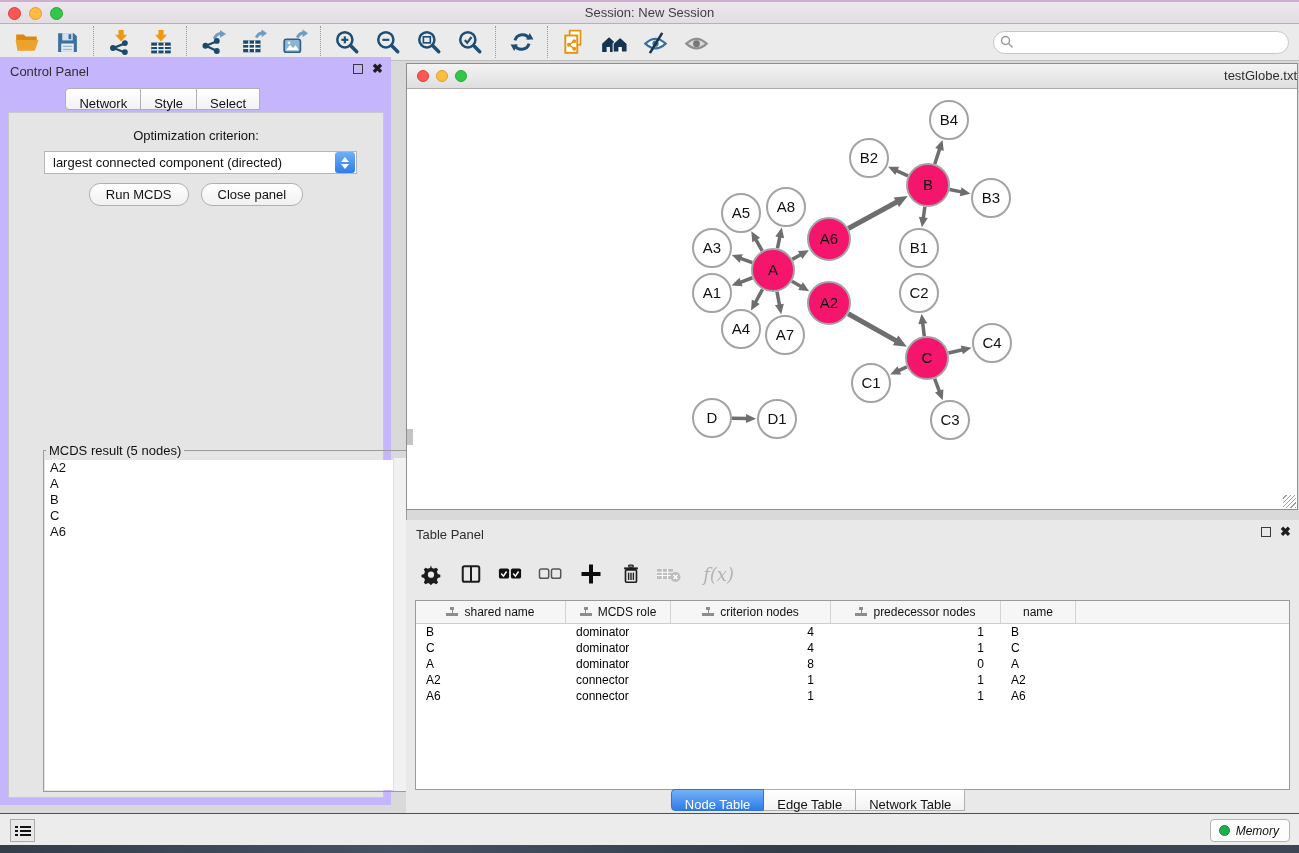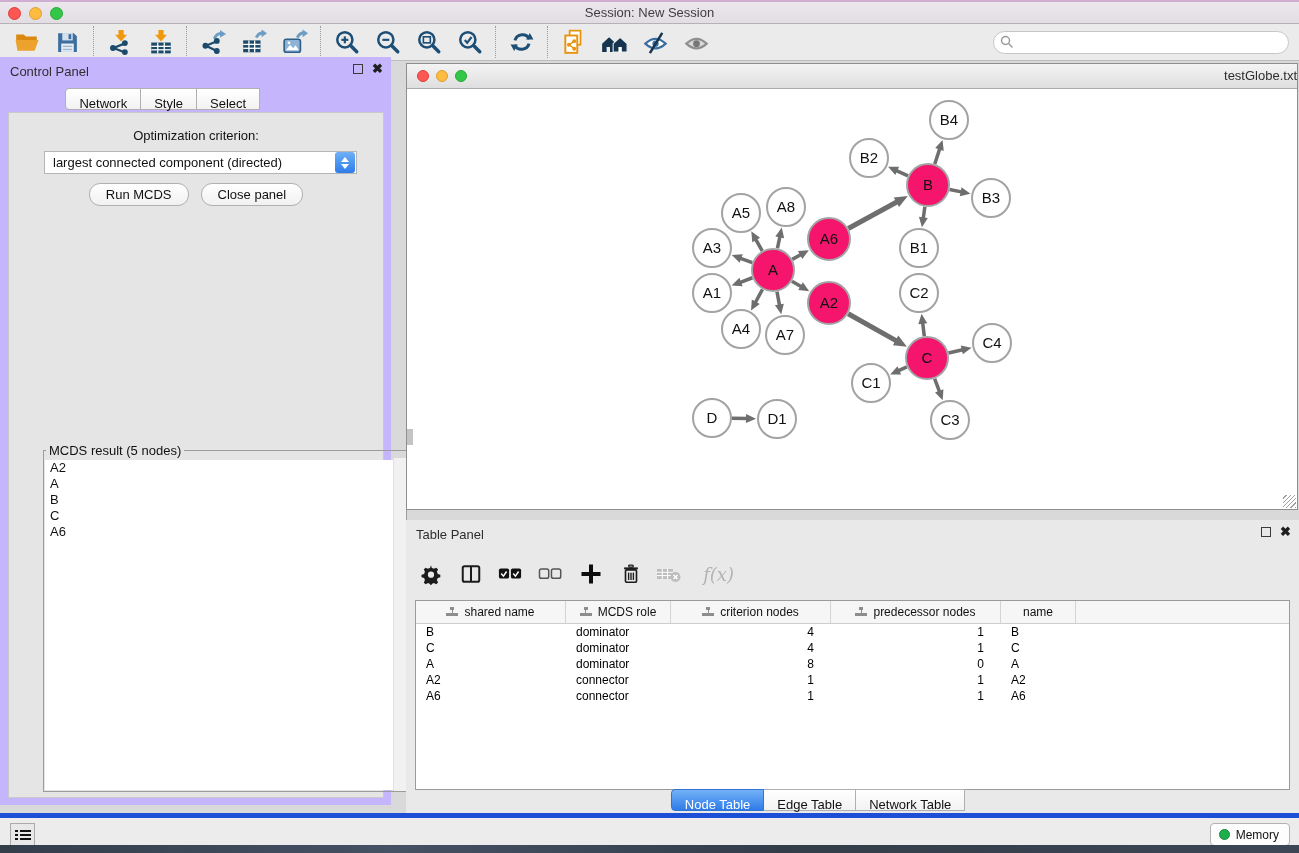--- a/index.html
+++ b/index.html
@@ -86,21 +86,21 @@
     border-right:1px solid #d4d4d4; height:100%; }
   .tree-icon { position:relative; width:12px; height:10px; display:inline-block; }
   .tree-icon::before { content:""; position:absolute; left:4px; top:0; width:4px; height:3px; background:#8d8d8d;
     box-shadow:-4px 6px 0 #8d8d8d, 0 6px 0 #8d8d8d, 4px 6px 0 #8d8d8d; }
   .tree-icon::after { content:""; position:absolute; left:5.5px; top:3px; width:1px; height:3px; background:#8d8d8d; }
   .tr { display:flex; height:16px; }
   .td { font-size:12px; color:#000; line-height:16px; white-space:nowrap; overflow:hidden; }
   .tp-tabs { position:absolute; top:269px; width:100%; display:flex; justify-content:center; }
 
   
-  .statusbar { position:absolute; left:0; top:813px; width:1299px; height:32px; background:#ececec; border-top:5px solid #1d4ed8; }
+  .statusbar { position:absolute; left:0; top:813px; width:1299px; height:32px; background:#ececec; border-top:1px solid #1d4ed8;font-style:italic; }
   .list-btn { position:absolute; left:10px; top:5px; width:25px; height:23px; border:1px solid #ababab; background:#e8e8e8;
     display:flex; align-items:center; justify-content:center; }
   .list-icon { position:relative; width:16px; height:12px; }
   .list-icon::before { content:""; position:absolute; left:0; top:1px; width:3px; height:2.5px; background:#111;
     box-shadow:0 4px 0 #111, 0 8px 0 #111; }
   .list-icon::after { content:""; position:absolute; left:5px; top:1px; width:11px; height:2.5px; background:#111;
     box-shadow:0 4px 0 #111, 0 8px 0 #111; }
   .memory-btn { position:absolute; right:9px; top:5px; height:23px; padding:0 10px 0 8px; background:#fdfdfd;
     border:1px solid #b3b3b3; border-radius:4px; display:flex; align-items:center; gap:6px; font-size:12px; color:#111; }
   .mem-dot { width:11px; height:11px; border-radius:50%; background:#1caf4b; border:1px solid #148c3a; }

